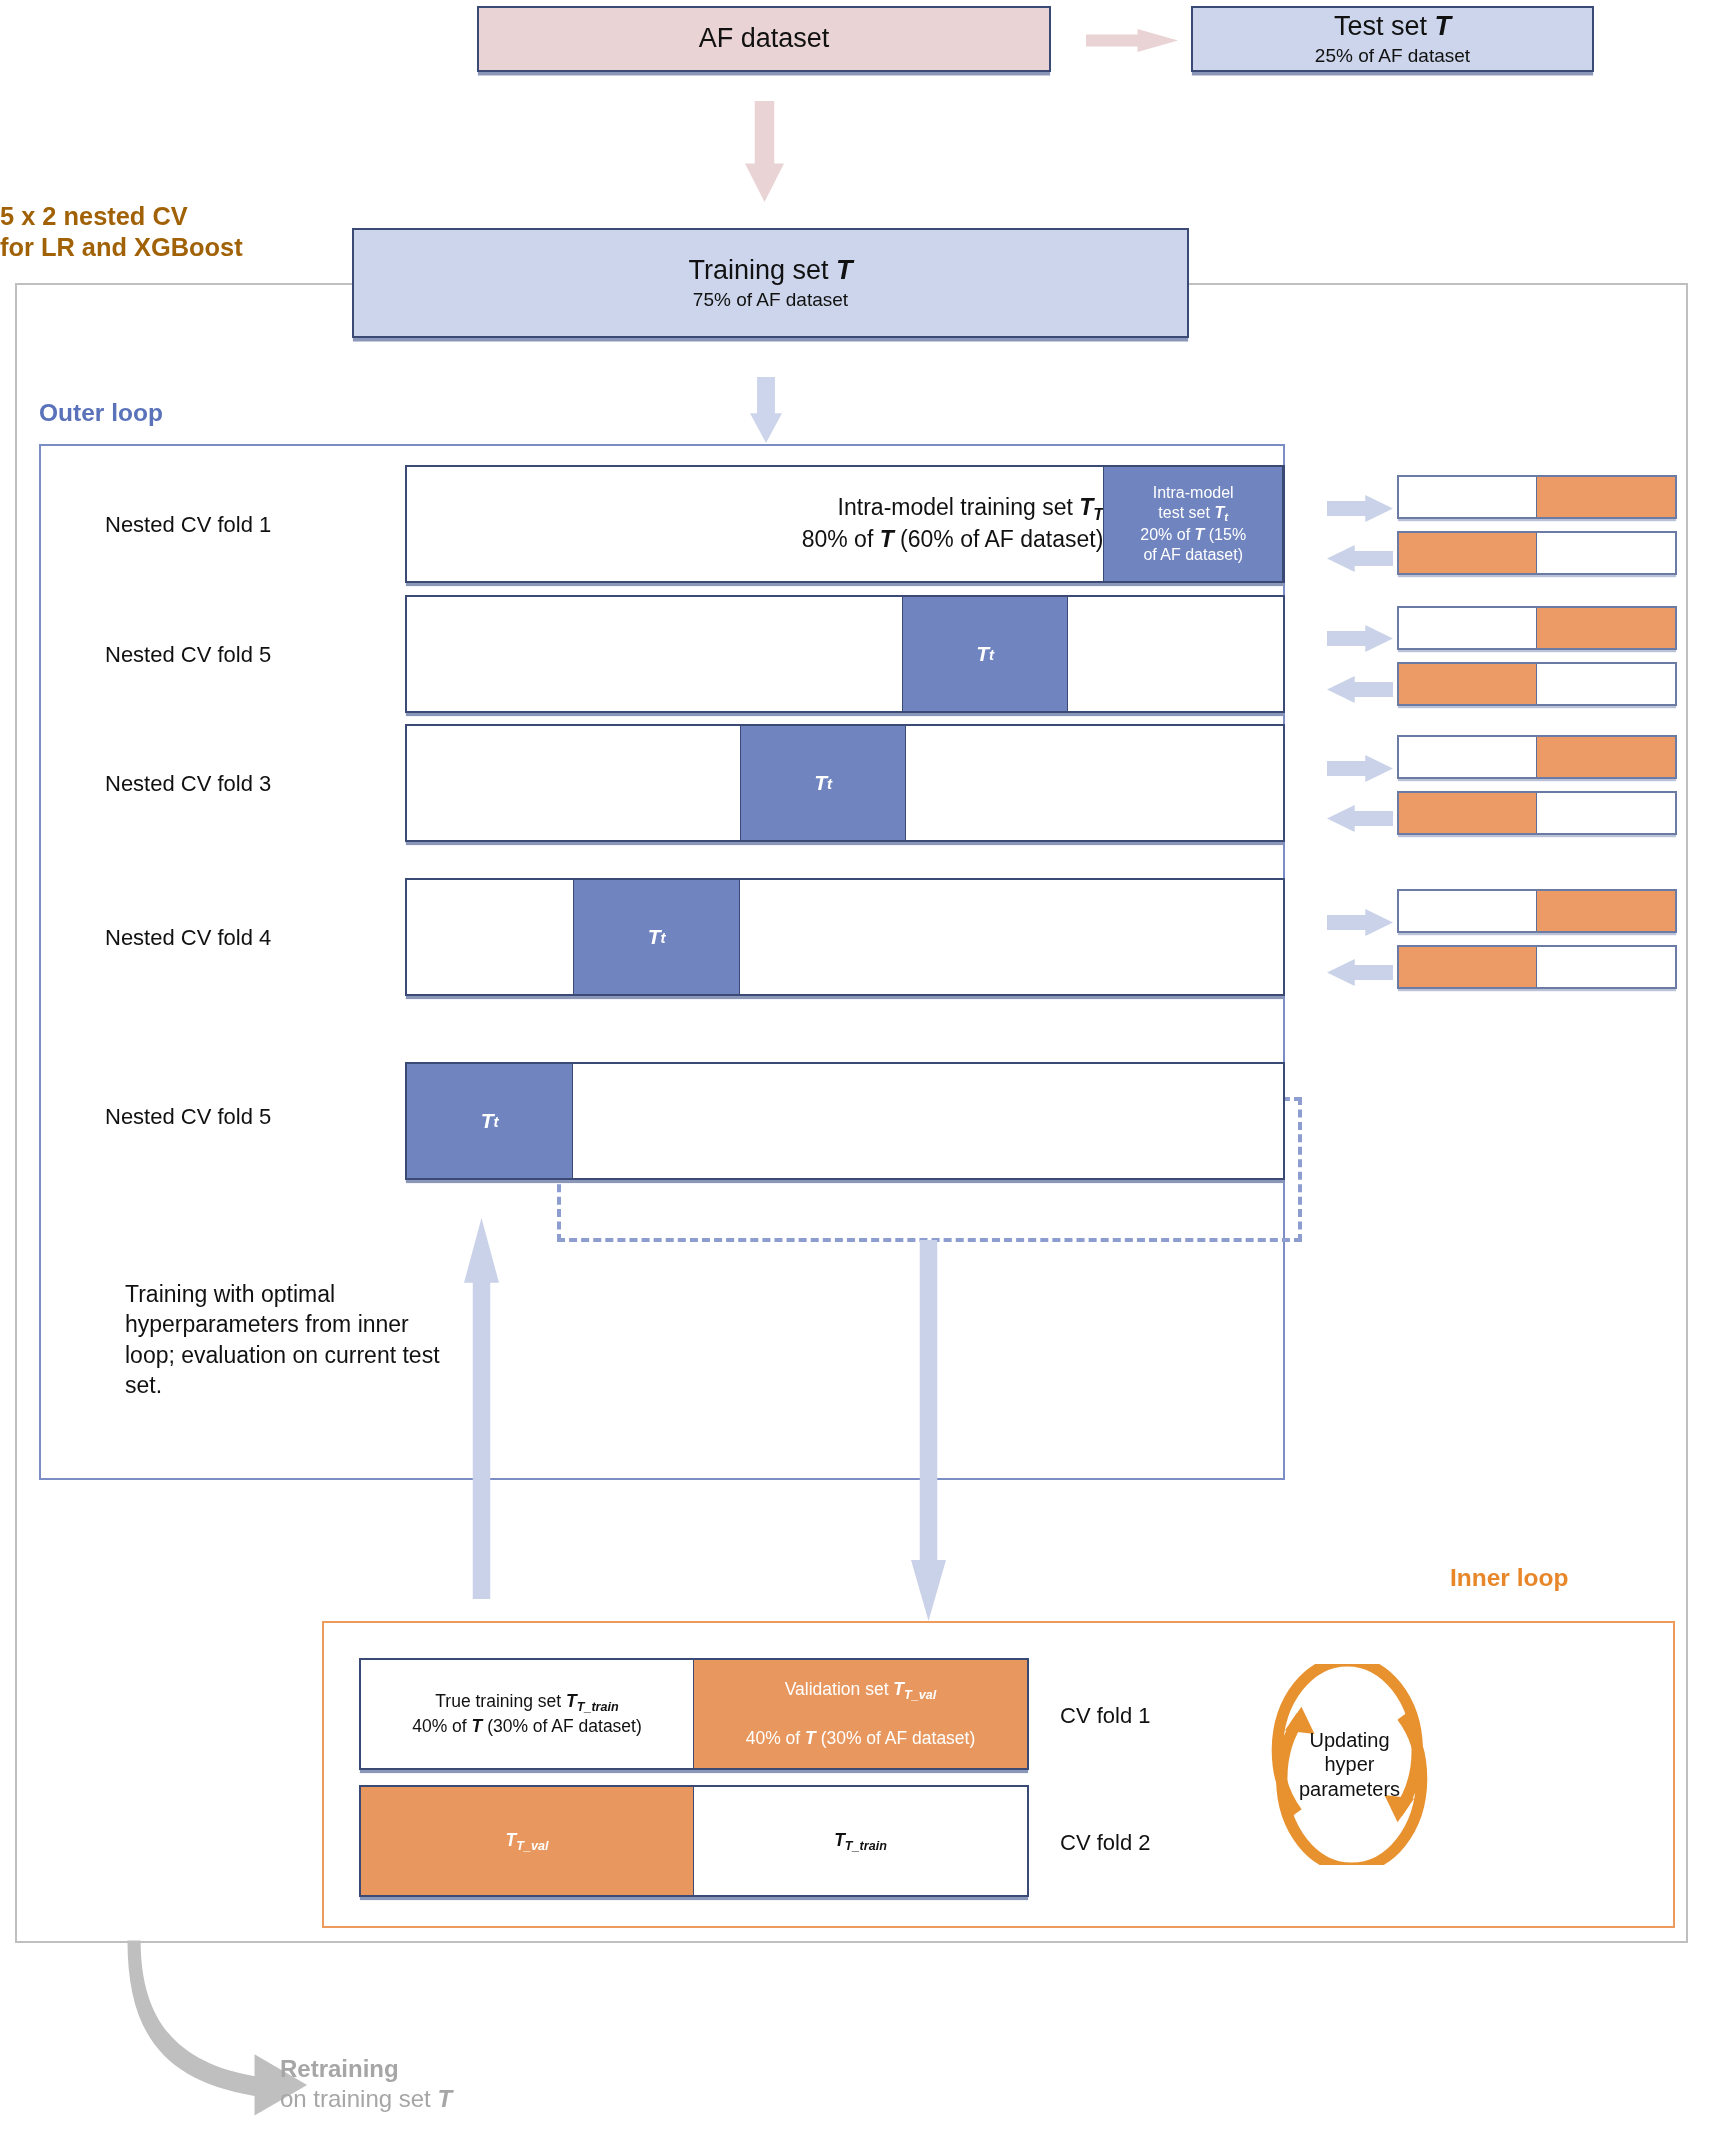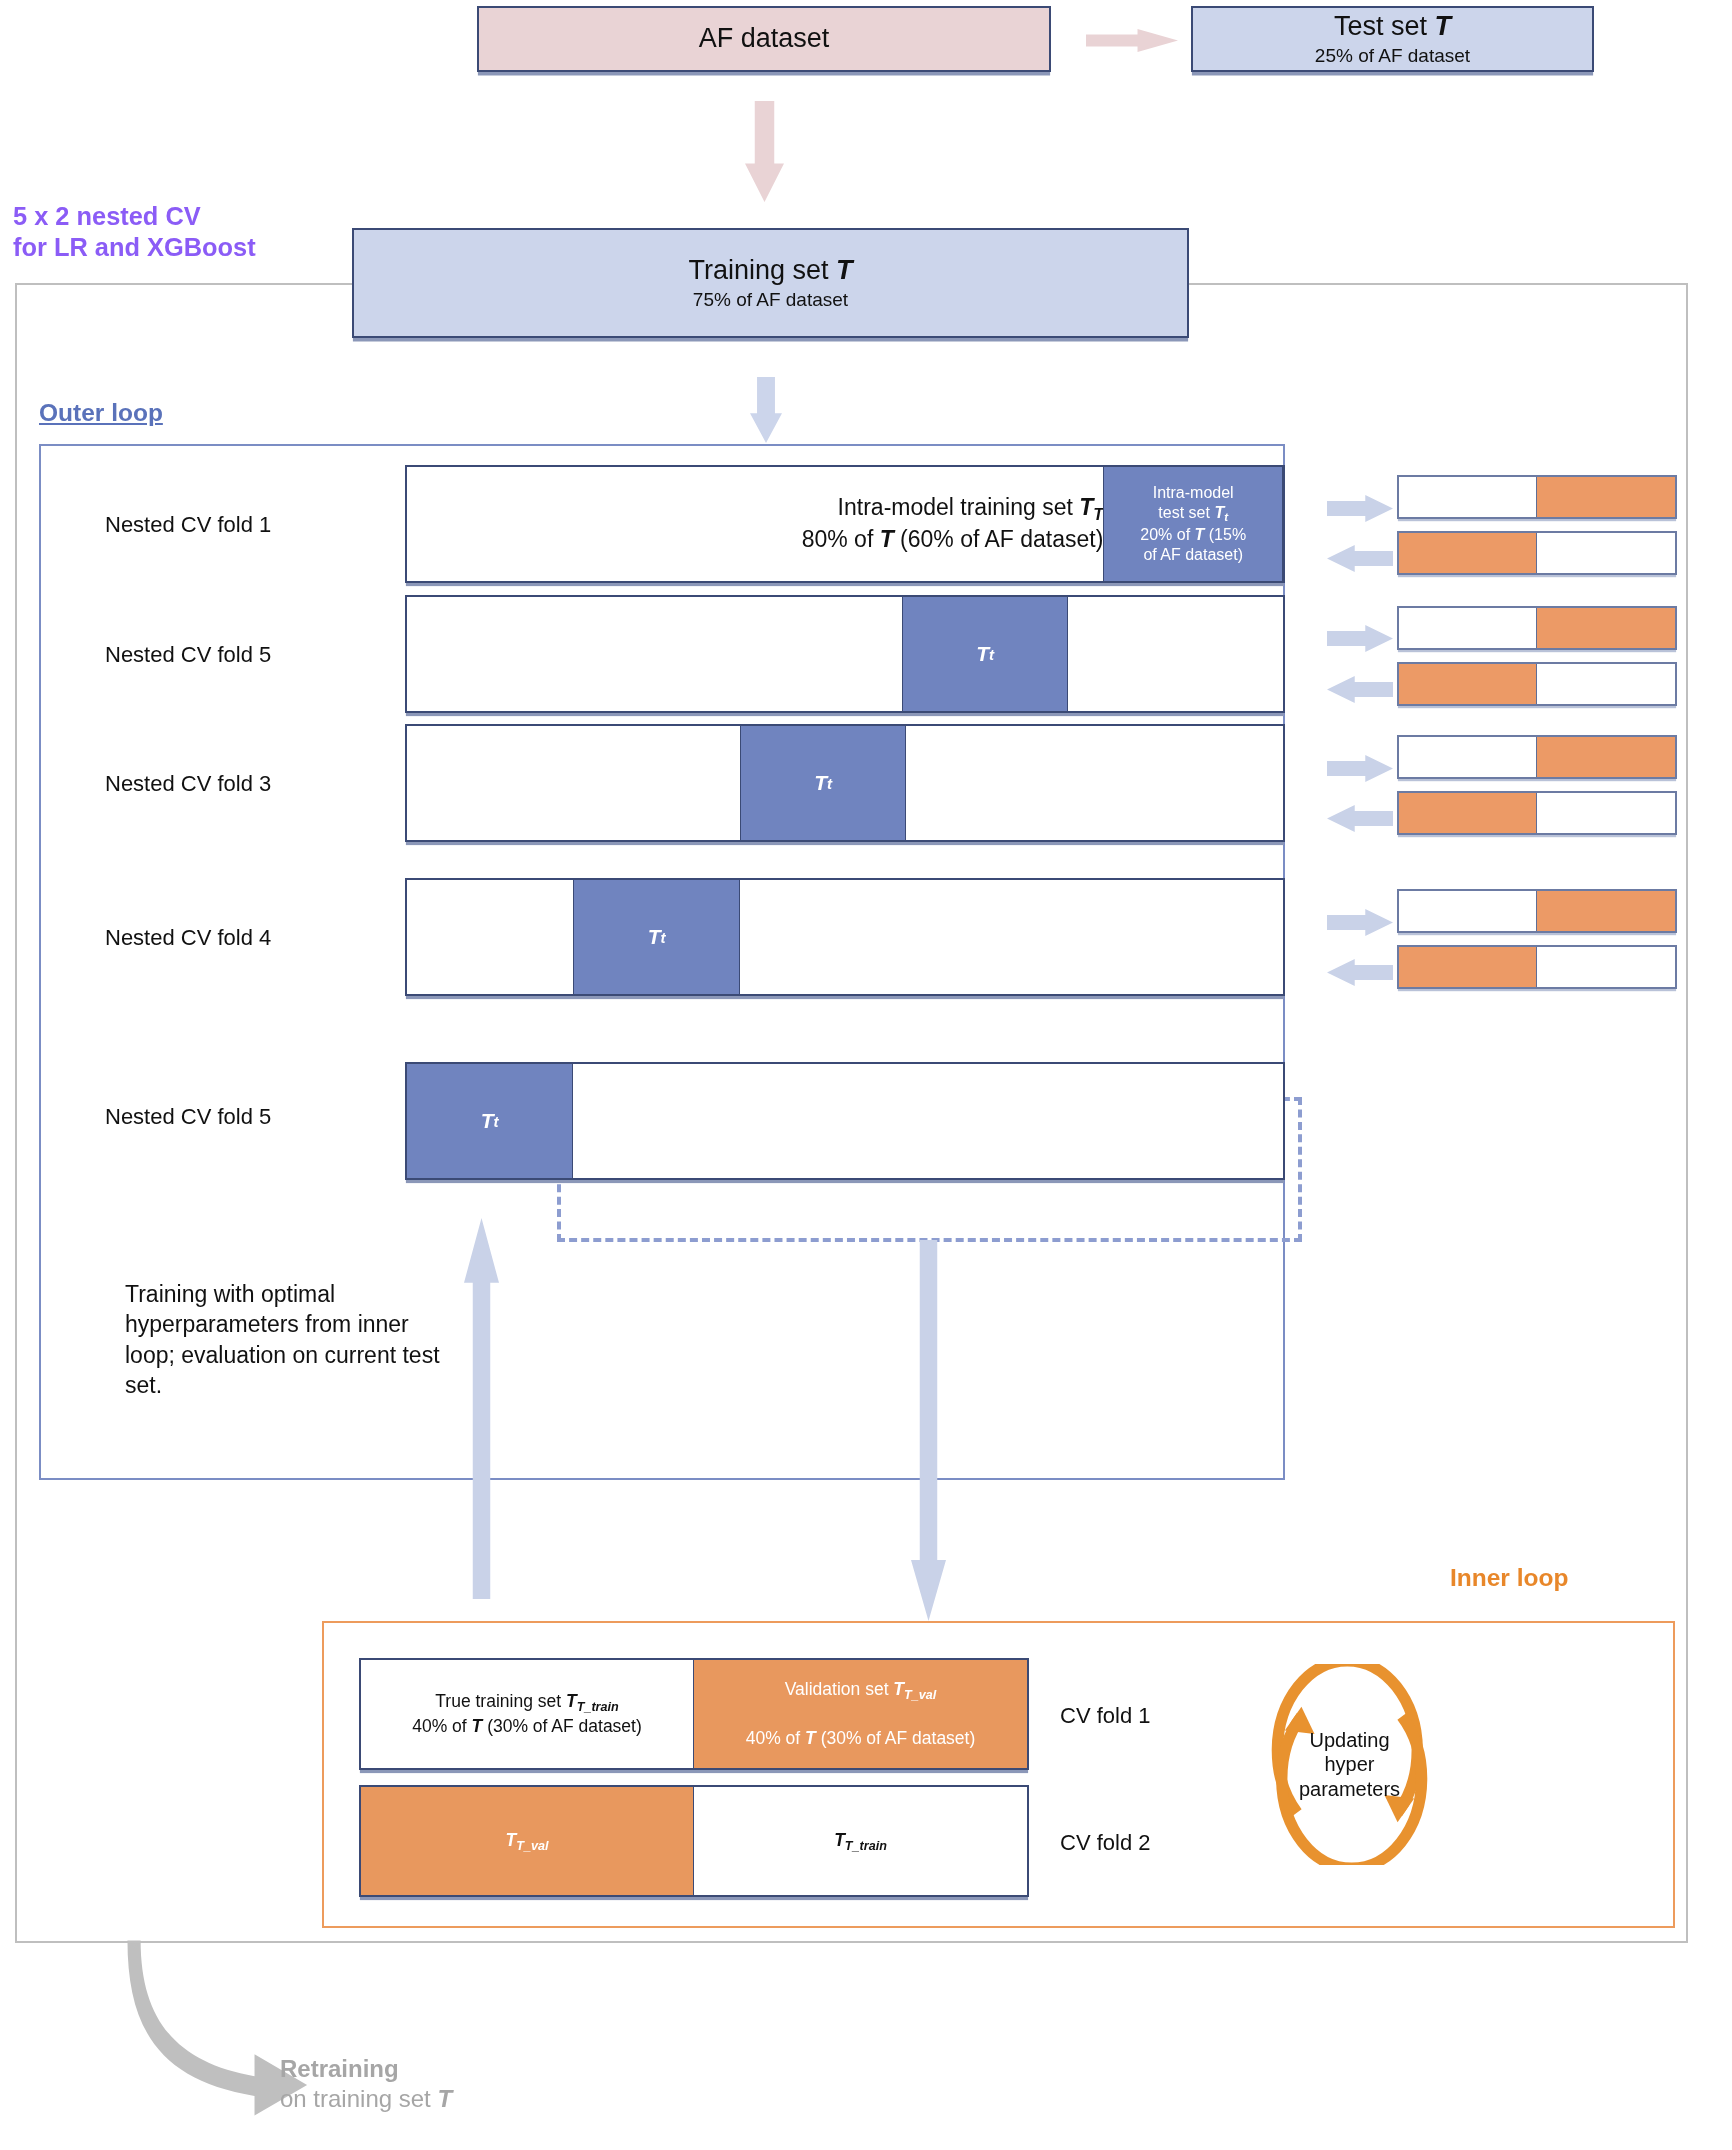--- a/index.html
+++ b/index.html
@@ -57,35 +57,35 @@
   #outer-container {
     position: absolute; left: 15.3px; top: 283px; width: 1673px; height: 1660px;
     border: 2.6px solid #bfbfbf; background: transparent;
   }
   #outer-loop-box {
     position: absolute; left: 39px; top: 444px; width: 1246px; height: 1036px;
     border: 2.6px solid #7b8dc4; background: transparent;
   }
   #outer-loop-label {
     position: absolute; left: 39px; top: 399px;
-    font-size: 24.5px; font-weight: bold; color: #5a72ba; text-decoration: underline;
+    font-size: 24.5px; font-weight: bold; color: #5a72ba;
   }
   #inner-loop-box {
     position: absolute; left: 322px; top: 1621px; width: 1353px; height: 307px;
     border: 2.6px solid #ed9b5c; background: transparent;
   }
   #inner-loop-label {
     position: absolute; left: 1450px; top: 1564px;
     font-size: 24.5px; font-weight: bold; color: #e8872a;
   }
 
   
   #nested-cv-heading {
-    position: absolute; left: 13px; top: 201px;
-    font-size: 25.4px; font-weight: bold; color: #8b5cf6; line-height: 1.22;
+    position: absolute; left: 0; top: 201px;
+    font-size: 25.4px; font-weight: bold; color: #a16207; line-height: 1.22;
   }
 
   
   .fold-label {
     position: absolute; font-size: 22px; color: #111;
     width: 263px;
   }
   .fold-bar {
     position: absolute; left: 405px; width: 880px; height: 118px;
     border: 2.2px solid #3b4a75; background: #ffffff;

